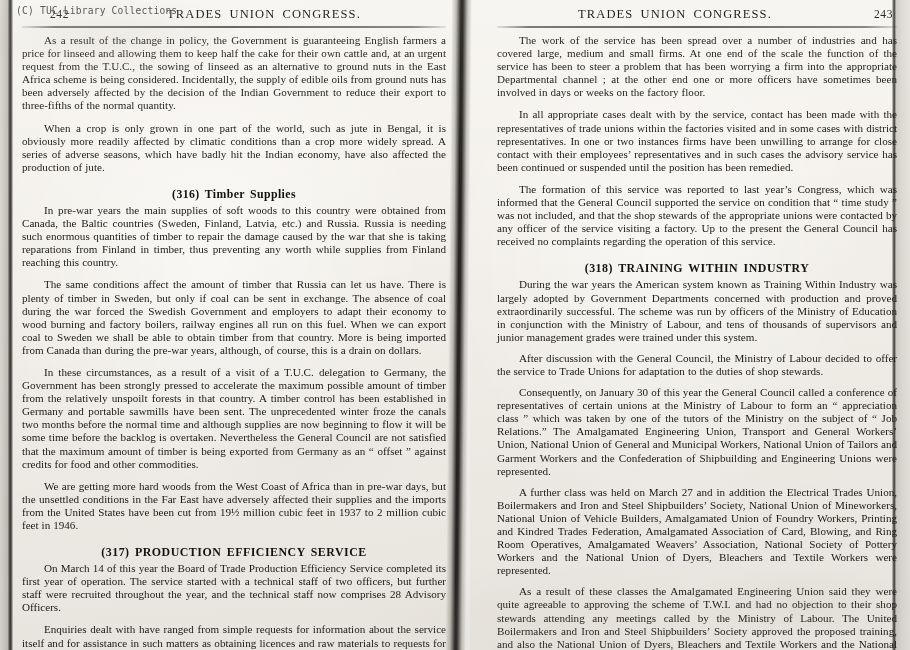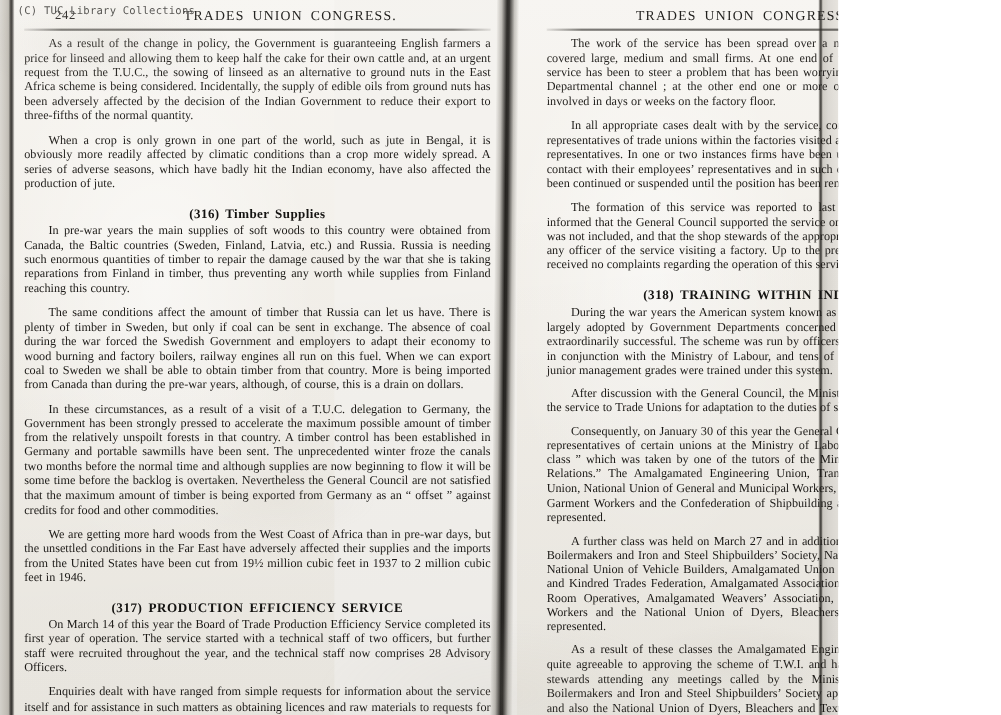--- a/index.html
+++ b/index.html
@@ -4,21 +4,21 @@
 <title>Trades Union Congress — scanned page spread</title>
 <style>
   html, body {
     margin: 0;
     padding: 0;
     background: #ffffff;
   }
 
   #scan {
     position: relative;
-    width: 762px;
+    width: 910px;
     height: 650px;
     overflow: hidden;
     background: #f4f2ee;
     font-family: "Liberation Serif", "DejaVu Serif", serif;
     color: #1b1a18;
     -webkit-font-smoothing: antialiased;
   }
 
   
   .paper {

